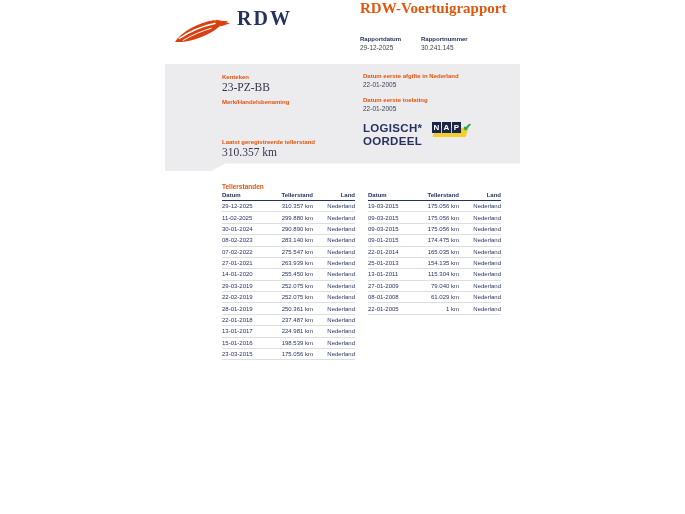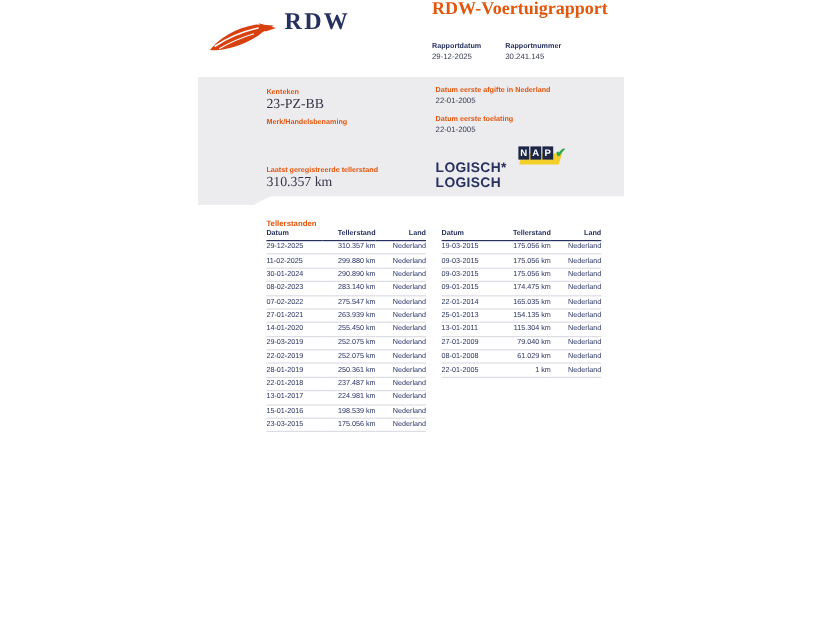--- a/index.html
+++ b/index.html
@@ -16,21 +16,21 @@
   .meta-label{font-size:6px;font-weight:bold;color:#27315f;}
   .meta-value{font-size:6.5px;color:#3a3f55;margin-top:2px;}
   .meta-block{position:absolute;top:36px;}
 
   
   .panel{position:absolute;left:165px;top:64px;width:355px;height:107px;background:#ecebee;
          clip-path:polygon(0 0,100% 0,100% 93%,17% 93%,13% 100%,0 100%);}
   .fld-label{font-size:6px;font-weight:bold;color:#e2550b;}
   .fld-value{font-family:"Liberation Serif",serif;color:#35354a;}
 
-  .oordeel{font-size:11.5px;font-weight:bold;color:#27315f;line-height:13px;letter-spacing:.3px;margin-top:12px;}
+  .oordeel{font-size:11.5px;font-weight:bold;color:#27315f;line-height:13px;letter-spacing:.3px;}
 
   
   .nap{position:absolute;left:432px;top:122px;width:38px;height:17px;}
   .nap-yellow{position:absolute;left:2px;top:6px;width:33px;height:9px;background:#f3cf2a;
               transform:skewX(-18deg);}
   .nap-sq{position:absolute;top:0;width:9px;height:11px;background:#1d2547;color:#ffffff;
           font-size:8px;font-weight:bold;text-align:center;line-height:11px;}
   .nap-check{position:absolute;right:-2px;top:-1px;color:#2faa4a;font-size:11px;font-weight:bold;}
 
   
@@ -84,21 +84,21 @@
   <div class="abs fld-label" style="left:222px;top:139px;">Laatst geregistreerde tellerstand</div>
   <div class="abs fld-value" style="left:222px;top:146px;font-size:11.5px;">310.357 km</div>
 
   <div class="abs fld-label" style="left:363px;top:73px;">Datum eerste afgifte in Nederland</div>
   <div class="abs" style="left:363px;top:81px;font-size:6.5px;color:#3a3f55;">22-01-2005</div>
   <div class="abs fld-label" style="left:363px;top:97px;">Datum eerste toelating</div>
   <div class="abs" style="left:363px;top:105px;font-size:6.5px;color:#3a3f55;">22-01-2005</div>
 
   <div class="abs oordeel" style="left:363px;top:122px;">
     <div>LOGISCH*</div>
-    <div>LOGISCH</div>
+    <div>OORDEEL</div>
   </div>
 
   <div class="nap">
     <div class="nap-yellow"></div>
     <div class="nap-sq" style="left:0px;">N</div>
     <div class="nap-sq" style="left:10px;">A</div>
     <div class="nap-sq" style="left:20px;">P</div>
     <div class="nap-check">✔</div>
   </div>
 

